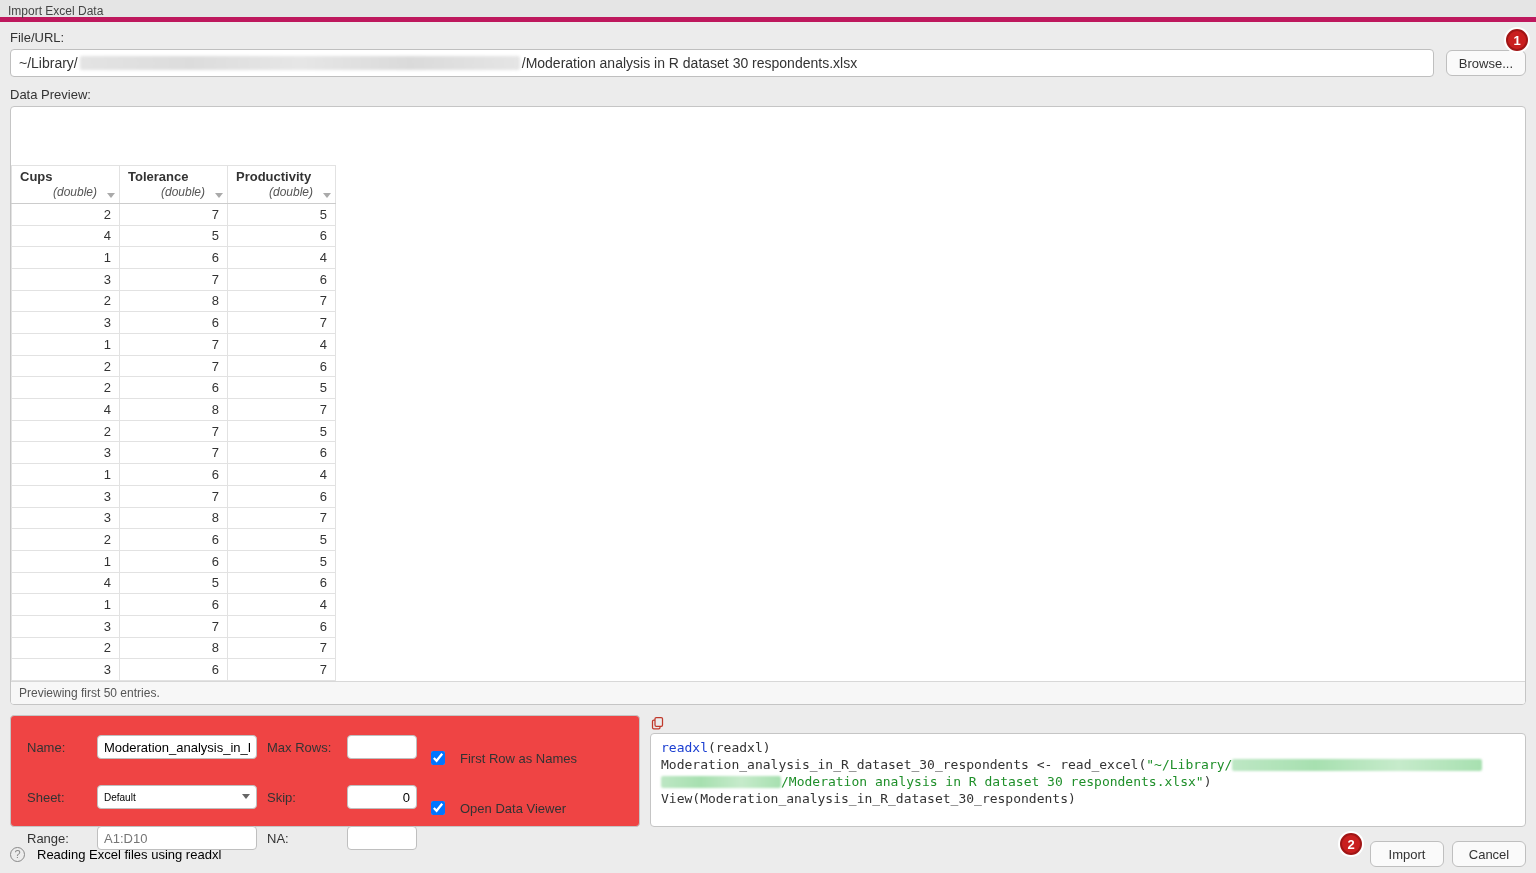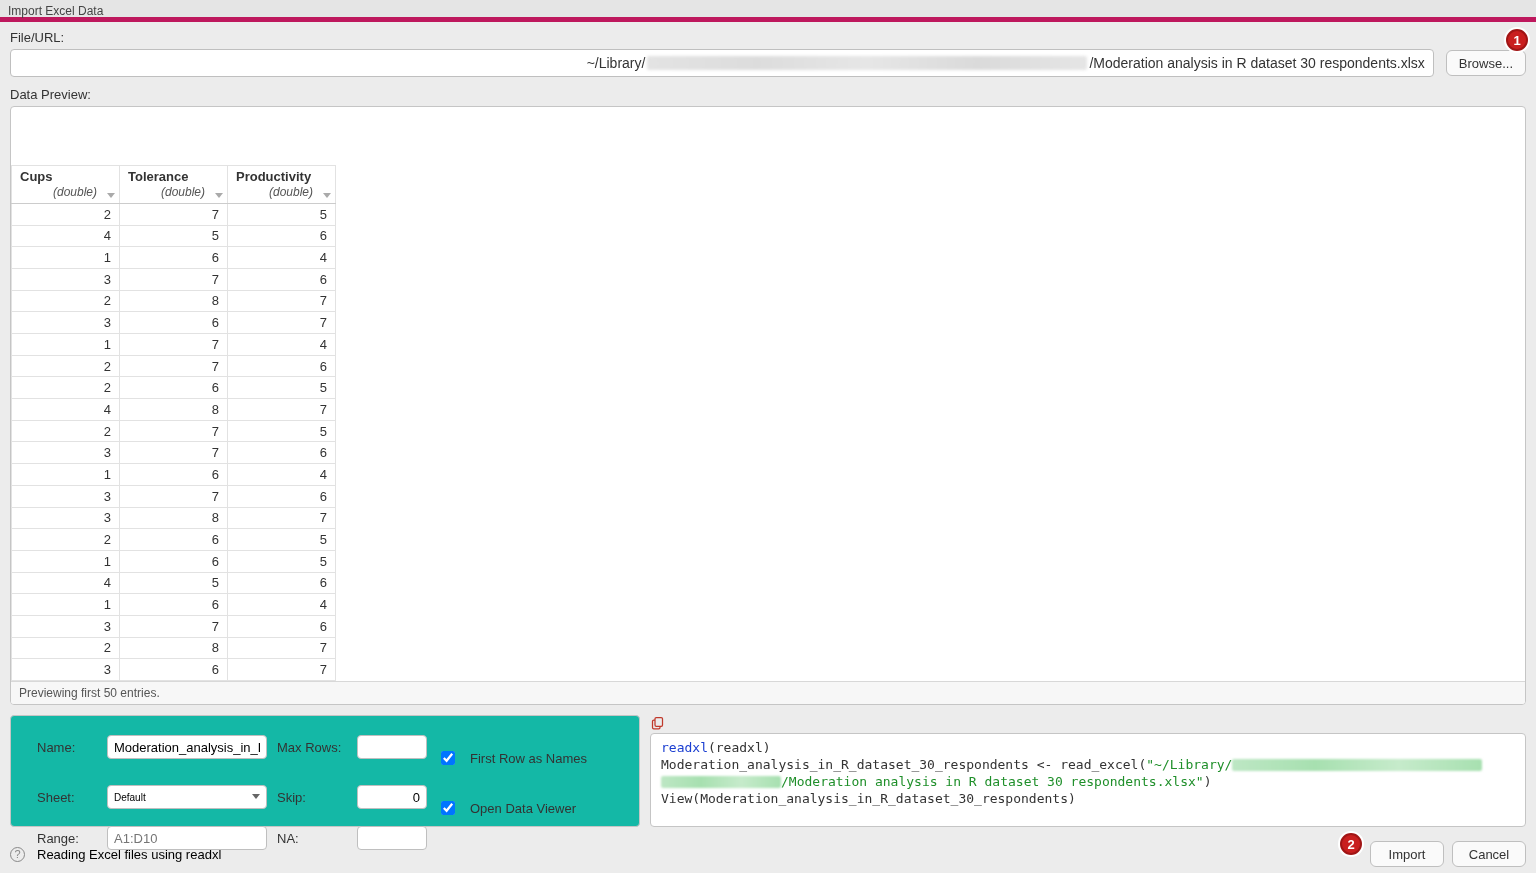--- a/index.html
+++ b/index.html
@@ -16,21 +16,21 @@
     height: 22px; line-height: 22px; padding: 0 8px;
     background: #e5e5e5; font-size: 12px; color: #444;
     border-bottom: 5px solid #be185d;
   }
   .content { flex: 1; padding: 8px 10px 6px 10px; display: flex; flex-direction: column; }
   .label { font-size: 13px; color: #333; margin-bottom: 4px; }
   .row-fileurl { display: flex; align-items: center; gap: 12px; margin-bottom: 10px; position: relative; }
   .file-input {
     flex: 1; height: 28px; border: 1px solid #bfbfbf; border-radius: 4px;
     background: #fff; padding: 0 8px; font-size: 14px; color: #333;
-    display: flex; align-items: center; overflow: hidden; white-space: nowrap; justify-content: flex-end;
+    display: flex; align-items: center; overflow: hidden; white-space: nowrap;
   }
   .file-input .blurred {
     display: inline-block; width: 440px; height: 14px;
     background: linear-gradient(90deg,#e3e3e3,#dcdcdc,#e6e6e6,#dadada,#e5e5e5);
     filter: blur(1.5px); border-radius: 2px; margin: 0 2px;
   }
   .btn {
     height: 26px; padding: 0 12px; background: #fafafa; border: 1px solid #bfbfbf;
     border-radius: 6px; font-size: 13px; color: #333;
     display: inline-flex; align-items: center; justify-content: center;
@@ -68,22 +68,22 @@
   }
   .data-table td { text-align: right; color: #333; }
   .preview-scroll { flex: 1; overflow: hidden; display:flex; align-items:flex-end; }
   .preview-footer {
     border-top: 1px solid #d8d8d8; background: #f7f7f7; padding: 4px 8px;
     font-size: 12px; color: #555;
   }
 
   .bottom { display: flex; gap: 10px; margin-top: 10px; }
   .panel {
-    background: #14b8a6; border: 1px solid #c5c5c5; border-radius: 4px;
-    padding: 10px 12px 10px 26px;
+    background: #ef4444; border: 1px solid #c5c5c5; border-radius: 4px;
+    padding: 10px 12px 10px 16px;
   }
   .bottom .panel-left { width: 630px; height: 112px; position: relative; }
   .bottom .panel-right { flex: 1; height: 112px; background: #fff; padding: 6px 10px; font-family: Menlo, Monaco, Consolas, monospace; font-size: 13px; line-height: 1.3; white-space: pre; color: #333; position: relative; }
   .section-title { font-size: 13px; color: #333; margin-bottom: 4px; }
   .opts { display: grid; grid-template-columns: 60px 160px 70px 70px 200px; row-gap: 8px; column-gap: 10px; align-items:center; }
   .opts label { font-size: 13px; color: #333; text-align: left; }
   .txt {
     height: 24px; border: 1px solid #bfbfbf; border-radius: 4px; background:#fff;
     padding: 0 6px; font-size: 13px; width: 100%;
   }

